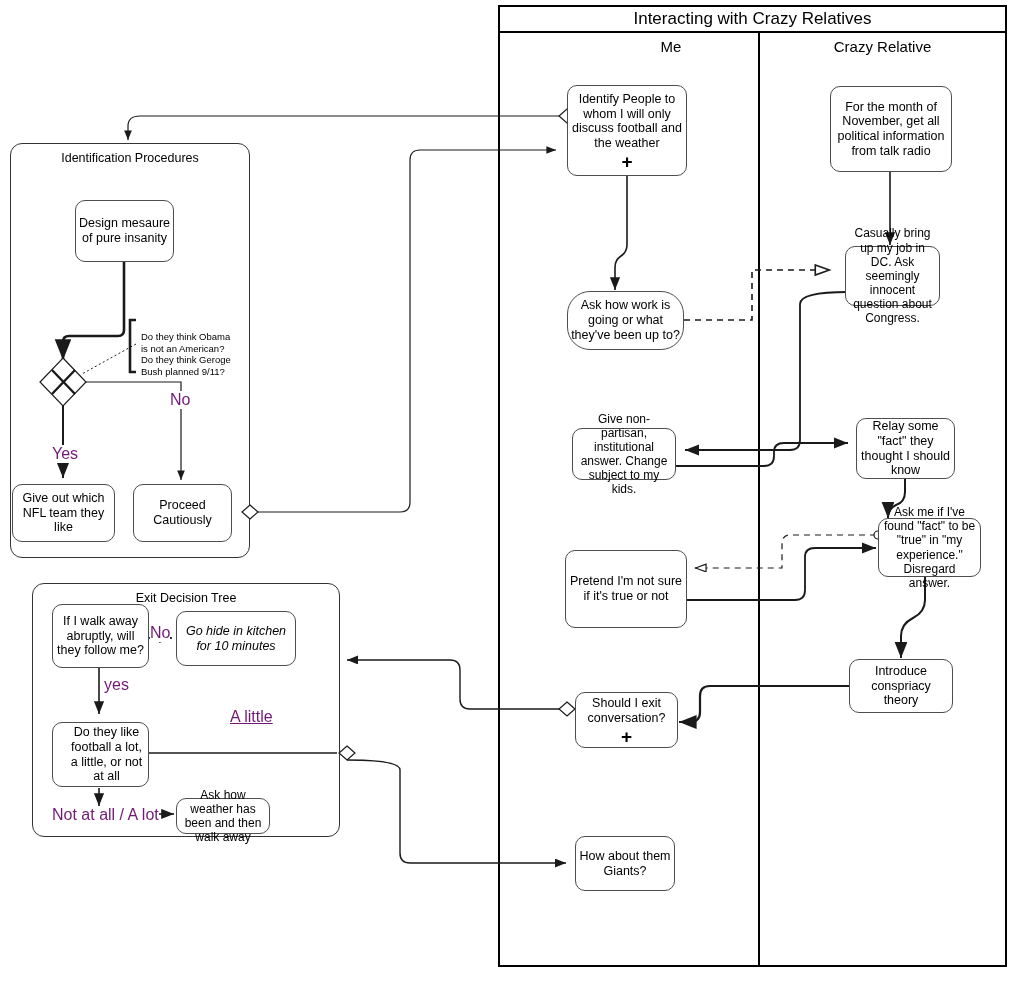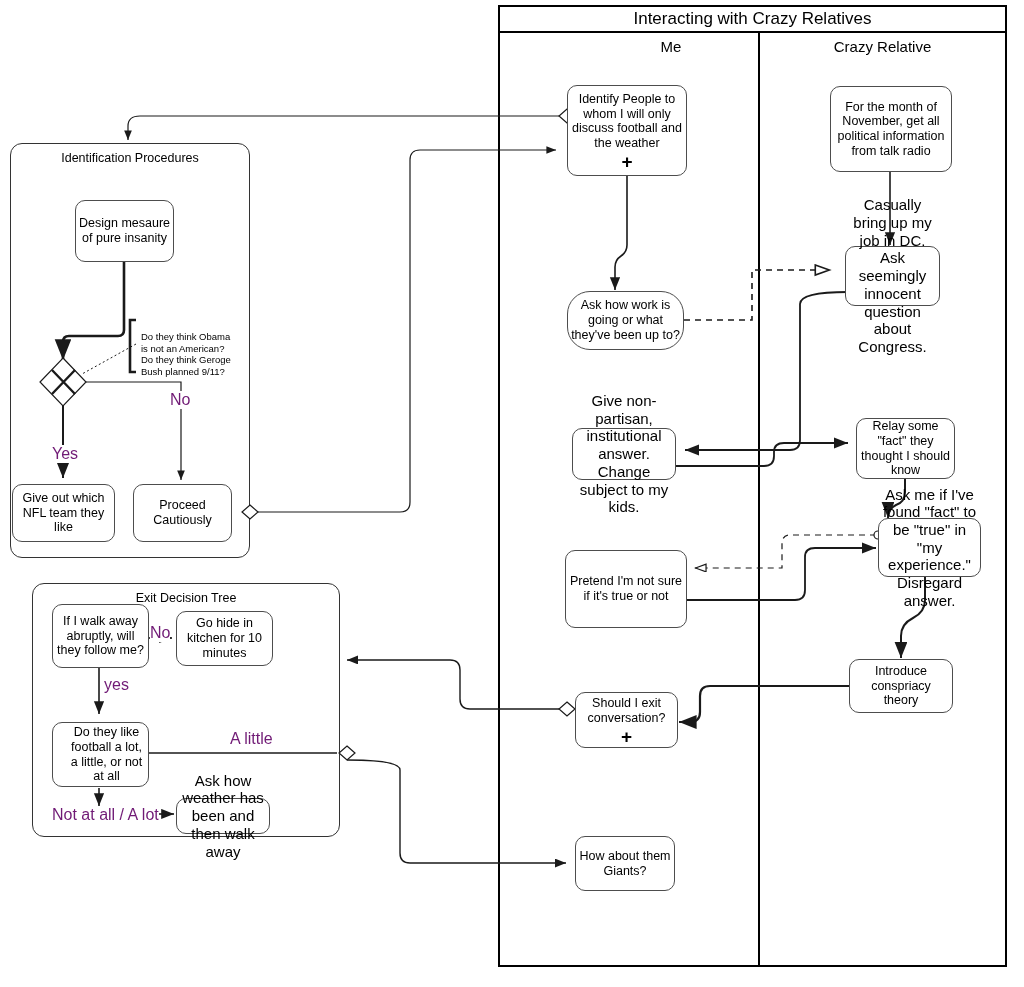--- a/index.html
+++ b/index.html
@@ -34,21 +34,21 @@
     display: flex;
     flex-direction: column;
     align-items: center;
     justify-content: center;
     text-align: center;
     color: #000000;
     line-height: 1.18;
     overflow: visible;
   }
   .node .txt { display: block; width: 100%; padding: 0 3px; box-sizing: border-box; }
-  .node.sm { font-size: 15px; }
+  .node.sm { font-size: 12px; }
   .node.md { font-size: 12.5px; }
   .plus {
     font-size: 19px;
     line-height: 0.8;
     font-weight: 600;
     margin-top: 3px;
   }
 
   .group {
     position: absolute;
@@ -220,35 +220,35 @@
 Do they think Geroge
 Bush planned 9/11?</div>
 
   <div class="edge-label" style="left:170px; top:391px;">No</div>
   <div class="edge-label" style="left:52px; top:445px;">Yes</div>
 
   <div class="node md" style="left:52px; top:604px; width:97px; height:64px;">
     <span class="txt">If I walk away abruptly, will they follow me?</span>
   </div>
 
-  <div class="node md" style="left:176px; top:611px; width:97px; height:55px;">
+  <div class="node md" style="left:176px; top:611px; width:120px; height:55px;font-style:italic;">
     <span class="txt">Go hide in kitchen for 10 minutes</span>
   </div>
 
   <div class="node md" style="left:52px; top:722px; width:97px; height:65px;padding-left:12px;">
     <span class="txt">Do they like football a lot, a little, or not at all</span>
   </div>
 
   <div class="node sm" style="left:176px; top:798px; width:94px; height:36px;">
     <span class="txt">Ask how weather has been and then walk away</span>
   </div>
 
   <div class="edge-label" style="left:150px; top:624px;">No</div>
   <div class="edge-label" style="left:104px; top:676px;">yes</div>
-  <div class="edge-label" style="left:225px; top:730px; padding:0 5px;">A little</div>
+  <div class="edge-label" style="left:225px; top:708px; padding:0 5px;text-decoration:underline;">A little</div>
   <div class="edge-label" style="left:52px; top:806px;">Not at all / A lot</div>
 
   <div class="node md" style="left:567px; top:85px; width:120px; height:91px;">
     <span class="txt">Identify People to whom I will only discuss football and the weather</span>
     <span class="plus">+</span>
   </div>
 
   <div class="node md" style="left:567px; top:291px; width:117px; height:59px;border-radius:23px;">
     <span class="txt">Ask how work is going or what they've been up to?</span>
   </div>

